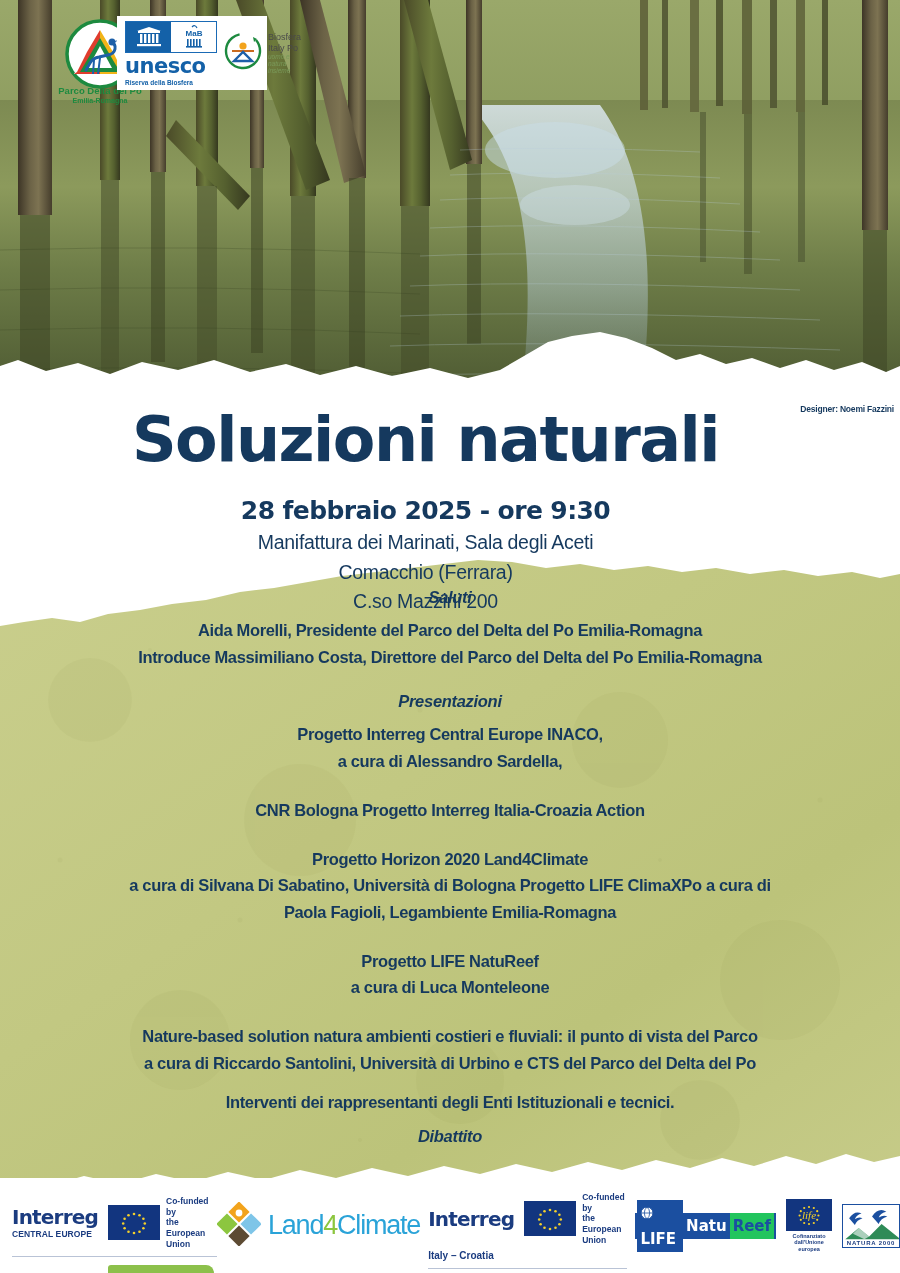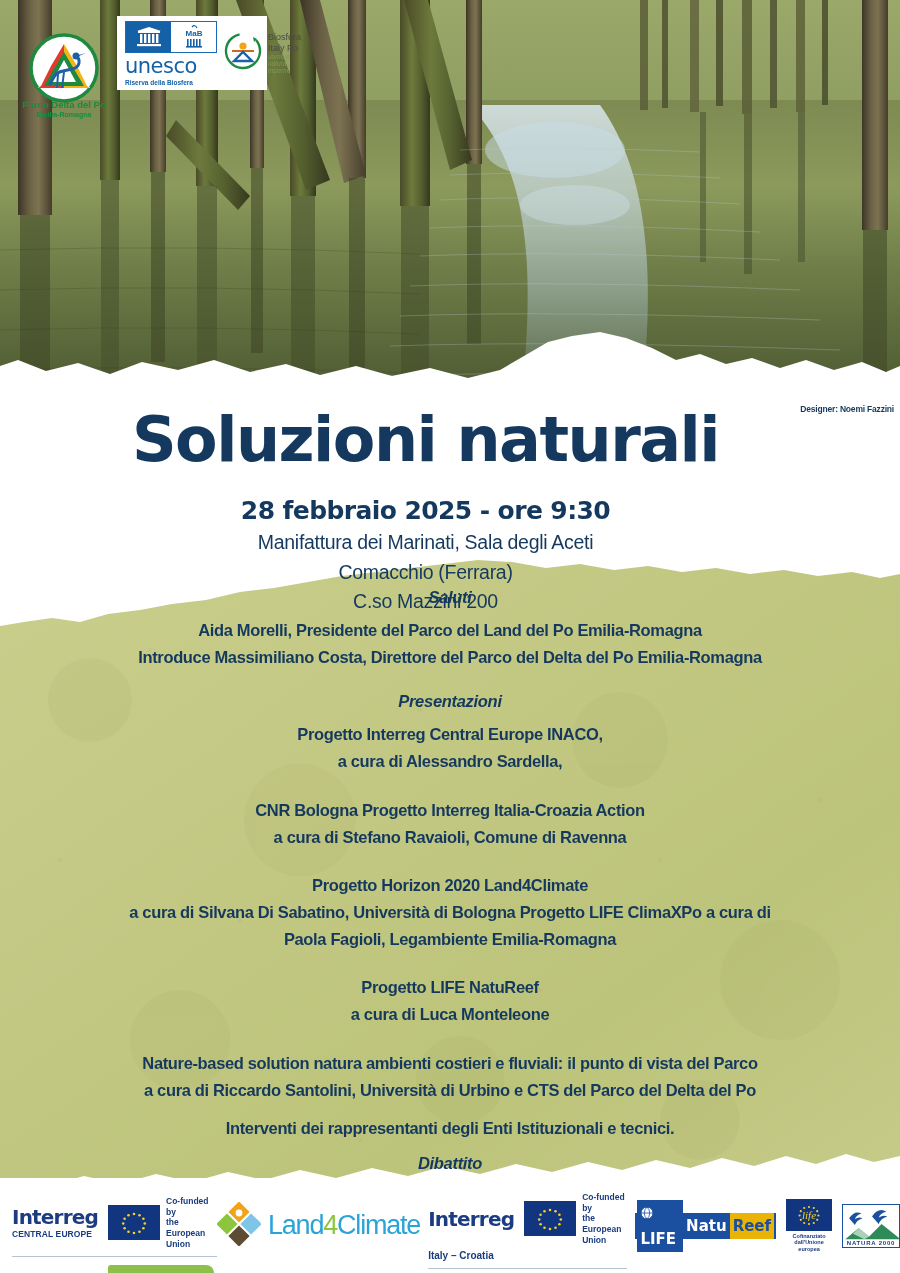--- a/index.html
+++ b/index.html
@@ -27,22 +27,22 @@
 
   
   .torn-top {
     position: absolute; left: 0; top: 330px;
     width: 900px; height: 90px;
     pointer-events: none;
   }
 
   
   .logo-parco {
-    position: absolute; left: 18px; top: 28px;
-    width: 92px; height: 92px;
+    position: absolute; left: 18px; top: 14px;
+    width: 92px; height: 92px; padding-left: 36px;
   }
   .logo-parco svg { display:block; width: 92px; height: 92px; }
 
   .logo-unesco {
     position: absolute; left: 117px; top: 16px;
     width: 150px; height: 74px;
     background: #ffffff;
     display: flex; align-items: center;
     padding: 5px 8px;
   }
@@ -50,21 +50,21 @@
   .unesco-marks {
     display: flex; border: 1px solid #1a6ab5; width: 92px; height: 32px;
   }
   .unesco-mark {
     flex: 1; display: flex; align-items: center; justify-content: center;
   }
   .unesco-mark.blue { background: #1461a8; }
   .unesco-mark.white { background: #ffffff; }
   .unesco-word {
     font-family: "DejaVu Sans", sans-serif;
-    font-weight: normal; font-size: 21px; color: #1461a8;
+    font-weight: bold; font-size: 21px; color: #1461a8;
     letter-spacing: -0.5px; line-height: 1; margin-top: 3px;
   }
   .unesco-sub {
     font-size: 6.5px; font-weight: bold; color: #1461a8; margin-top: 2px;
   }
   .unesco-right { margin-left: 6px; display:flex; align-items:center; gap:5px; }
   .biosfera-txt-main { font-size: 9px; color: #4a4a4a; line-height: 1.15; }
   .biosfera-txt-sub { font-size: 6.5px; color: #7a9a5a; font-style: italic; }
 
   .designer {
@@ -174,21 +174,21 @@
   .life-logo {
     display: flex; align-items: center; border: 2px solid #1b4fa0;
     height: 26px; background: #ffffff;
   }
   .life-logo .seg {
     font-family: "DejaVu Sans", sans-serif;
     font-size: 15px; font-weight: bold; line-height: 26px; padding: 0 3px;
   }
   .seg-life { background: #1b4fa0; color: #ffffff; padding-left: 2px; }
   .seg-natu { background: #1b4fa0; color: #ffffff; }
-  .seg-reef { background: #eab308; color: #1b4fa0; padding-right: 4px; }
+  .seg-reef { background: #22c55e; color: #1b4fa0; padding-right: 4px; }
   .eu-small { width: 46px; }
   .eu-small .flag { width: 46px; height: 32px; background: #12357f; position: relative; }
   .eu-cap { font-size: 5.5px; font-weight: bold; color: #1b3c80; text-align: center; line-height: 1.2; margin-top: 2px; }
   .natura {
     width: 62px; height: 44px; border: 1px solid #1b4fa0; background: #fff;
     position: relative; overflow: hidden;
   }
   .natura-cap {
     position: absolute; bottom: 1px; left: 0; width: 100%;
     text-align: center; font-size: 6px; font-weight: bold; color: #1b3c80;
@@ -432,33 +432,32 @@
             <circle cx="820" cy="240" r="2.5"></circle>
           <circle cx="360" cy="580" r="2"></circle>
             <circle cx="60" cy="300" r="2.5"></circle>
         </g>
       </svg>
     </div>
 
     <div class="program">
 
       <div class="p-head">Saluti</div>
-      <div class="p-line">Aida Morelli, Presidente del Parco del Land del Po Emilia-Romagna</div>
+      <div class="p-line">Aida Morelli, Presidente del Parco del Delta del Po Emilia-Romagna</div>
       <div class="p-line">Introduce Massimiliano Costa, Direttore del Parco del Delta del Po Emilia-Romagna</div>
 
       <div class="p-gap"></div>
 
       <div class="p-head">Presentazioni</div>
       <div class="p-line">Progetto Interreg Central Europe INACO,</div>
       <div class="p-line">a cura di Alessandro Sardella,</div>
 
       <div class="p-gap"></div>
 
       <div class="p-line">CNR Bologna Progetto Interreg Italia-Croazia Action</div>
-      <div class="p-line">a cura di Stefano Ravaioli, Comune di Ravenna</div>
 
       <div class="p-gap"></div>
 
       <div class="p-line">Progetto Horizon 2020 Land4Climate</div>
       <div class="p-line">a cura di Silvana Di Sabatino, Università di Bologna Progetto LIFE ClimaXPo a cura di</div>
       <div class="p-line">Paola Fagioli, Legambiente Emilia-Romagna</div>
 
       <div class="p-gap"></div>
 
       <div class="p-line">Progetto LIFE NatuReef</div>

